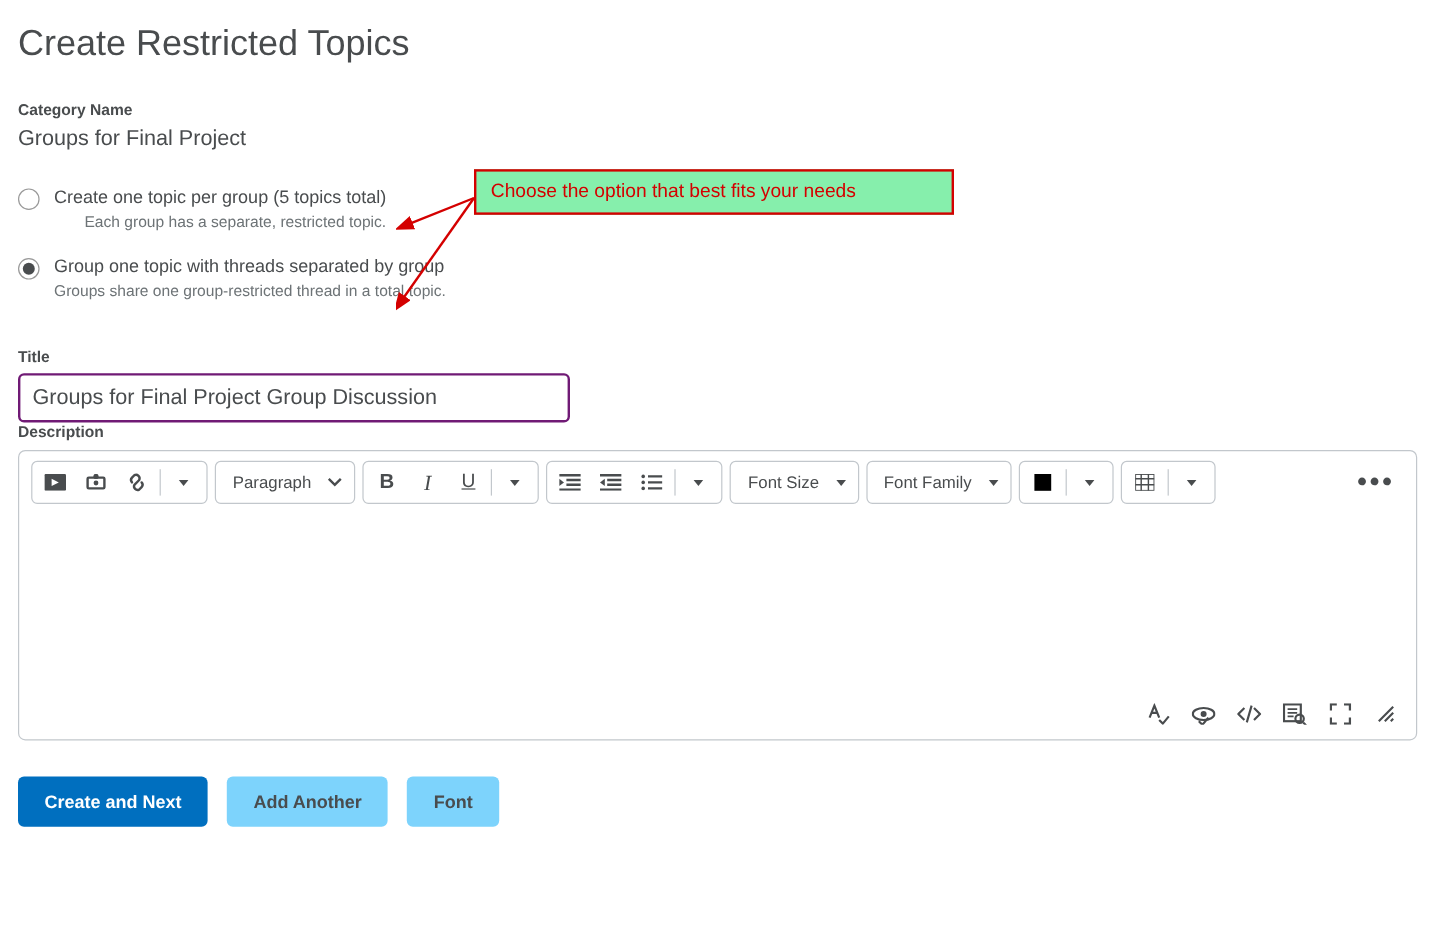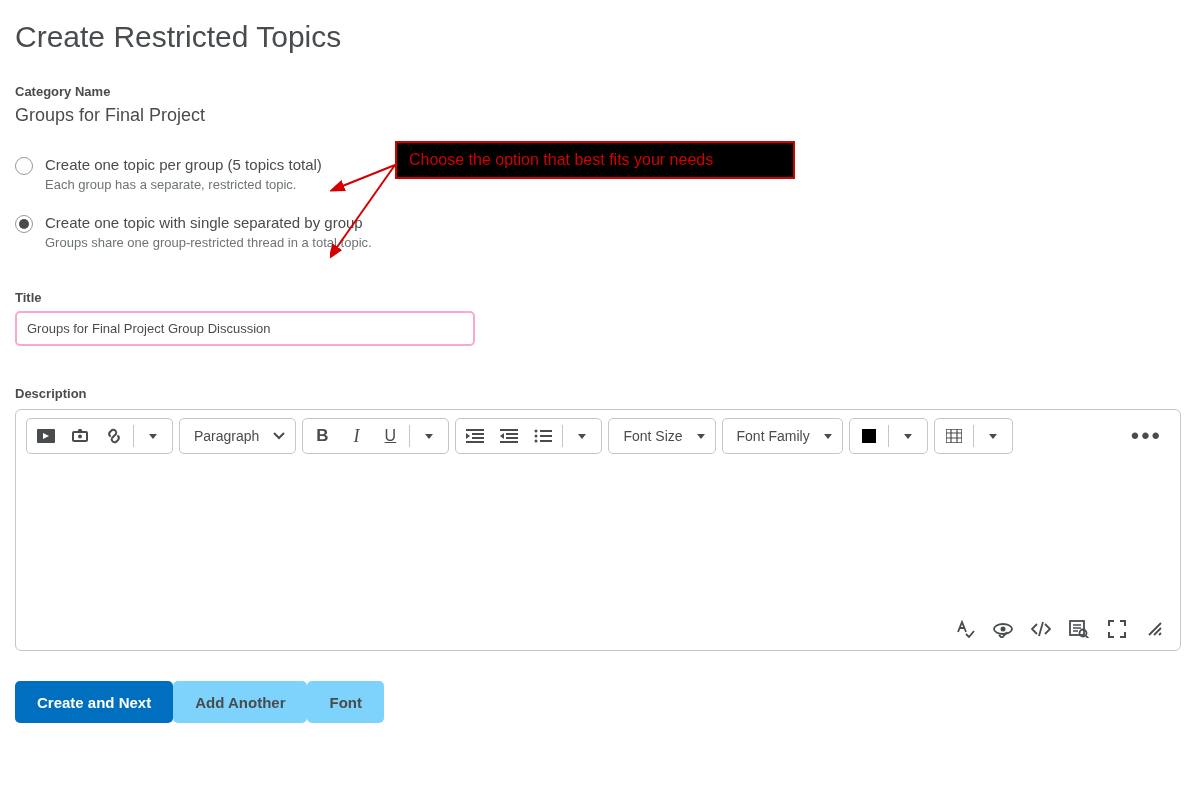--- a/index.html
+++ b/index.html
@@ -32,27 +32,27 @@
   .radio {
     width: 18px; height: 18px; border: 1px solid #999; border-radius: 50%;
     display: inline-flex; align-items:center; justify-content:center;
     margin-right: 12px; background:#fff; flex-shrink:0; margin-top:1px;
   }
   .radio.selected::after {
     content:""; width:10px; height:10px; background:#494c4e; border-radius:50%;
   }
   .radio-text { display:inline-block; }
   .radio-title { font-size: 15px; color:#494c4e; }
-  .radio-desc { font-size: 13px; color:#6d7376; margin-top:4px; }
+  .radio-desc { font-size: 13px; color:#6d7376; margin-top:4px;text-align:right; }
   .title-section { margin-top: 40px; }
   .text-input {
-    width: 460px; padding: 8px 10px; font-size:13px;
-    border: 2px solid #f9a8d4; border-radius:5px; color:#494c4e;
-  }
-  .desc-section { margin-top: 40px; }
+    width: 460px; padding: 8px 10px; font-size:18px;
+    border: 2px solid #701a75; border-radius:5px; color:#494c4e;
+  }
+  .desc-section { }
   .editor {
     border:1px solid #c2c7cc; border-radius:6px; margin-top:8px;
   }
   .toolbar {
     display:flex; align-items:center; gap:6px; padding:8px 10px;
   }
   .tb-group {
     display:flex; align-items:center; border:1px solid #c2c7cc; border-radius:5px;
     height:36px; padding:0 2px; background:#fff;
   }
@@ -73,27 +73,27 @@
   .color-swatch { width:14px; height:14px; background:#000; }
   .editor-body {
     min-height: 150px; padding:10px; position:relative;
   }
   .editor-footer {
     display:flex; justify-content:flex-end; gap:16px; padding:6px 14px 10px;
     color:#494c4e;
   }
   .footer-icon { width:22px; height:22px; display:flex; align-items:center; justify-content:center; cursor:pointer; }
   .annotation {
-    border:2px solid #d40000; color:#d40000; background:#000000;
+    border:2px solid #d40000; color:#d40000; background:#86efac;
     padding:6px 12px; font-size:16px; line-height:1.4;
     position:absolute;
   }
   .anno1 { left:395px; top:141px; width:400px; }
   .arrow-svg { position:absolute; pointer-events:none; }
-  .buttons { display:flex; gap:0; margin-top:30px; }
+  .buttons { display:flex; gap:16px; margin-top:30px; }
   .btn {
     height:42px; padding:0 22px; border-radius:5px; border:none;
     font-size:15px; font-weight:700; cursor:pointer;
   }
   .btn-primary { background:#006fbf; color:#fff; }
   .btn-secondary { background:#7dd3fc; color:#494c4e; }
   .more-dots { font-size:24px; letter-spacing:2px; padding:0 8px; color:#494c4e; cursor:pointer; margin-left:auto; }
   svg { display:block; }
 </style>
 </head>
@@ -108,21 +108,21 @@
   <span class="radio"></span>
   <div class="radio-text">
     <div class="radio-title">Create one topic per group (5 topics total)</div>
     <div class="radio-desc">Each group has a separate, restricted topic.</div>
   </div>
 </div>
 
 <div class="radio-group">
   <span class="radio selected"></span>
   <div class="radio-text">
-    <div class="radio-title">Create one topic with single separated by group</div>
+    <div class="radio-title">Group one topic with threads separated by group</div>
     <div class="radio-desc">Groups share one group-restricted thread in a total topic.</div>
   </div>
 </div>
 
 <div class="annotation anno1">Choose the option that best fits your needs</div>
 <svg class="arrow-svg" style="left:330px; top:155px;" width="80" height="110">
   <defs>
       <marker id="ah1" markerWidth="10" markerHeight="10" refX="2" refY="3" orient="auto">
         <path d="M0,0 L0,6 L8,3 z" fill="#d40000"></path>
       </marker>

